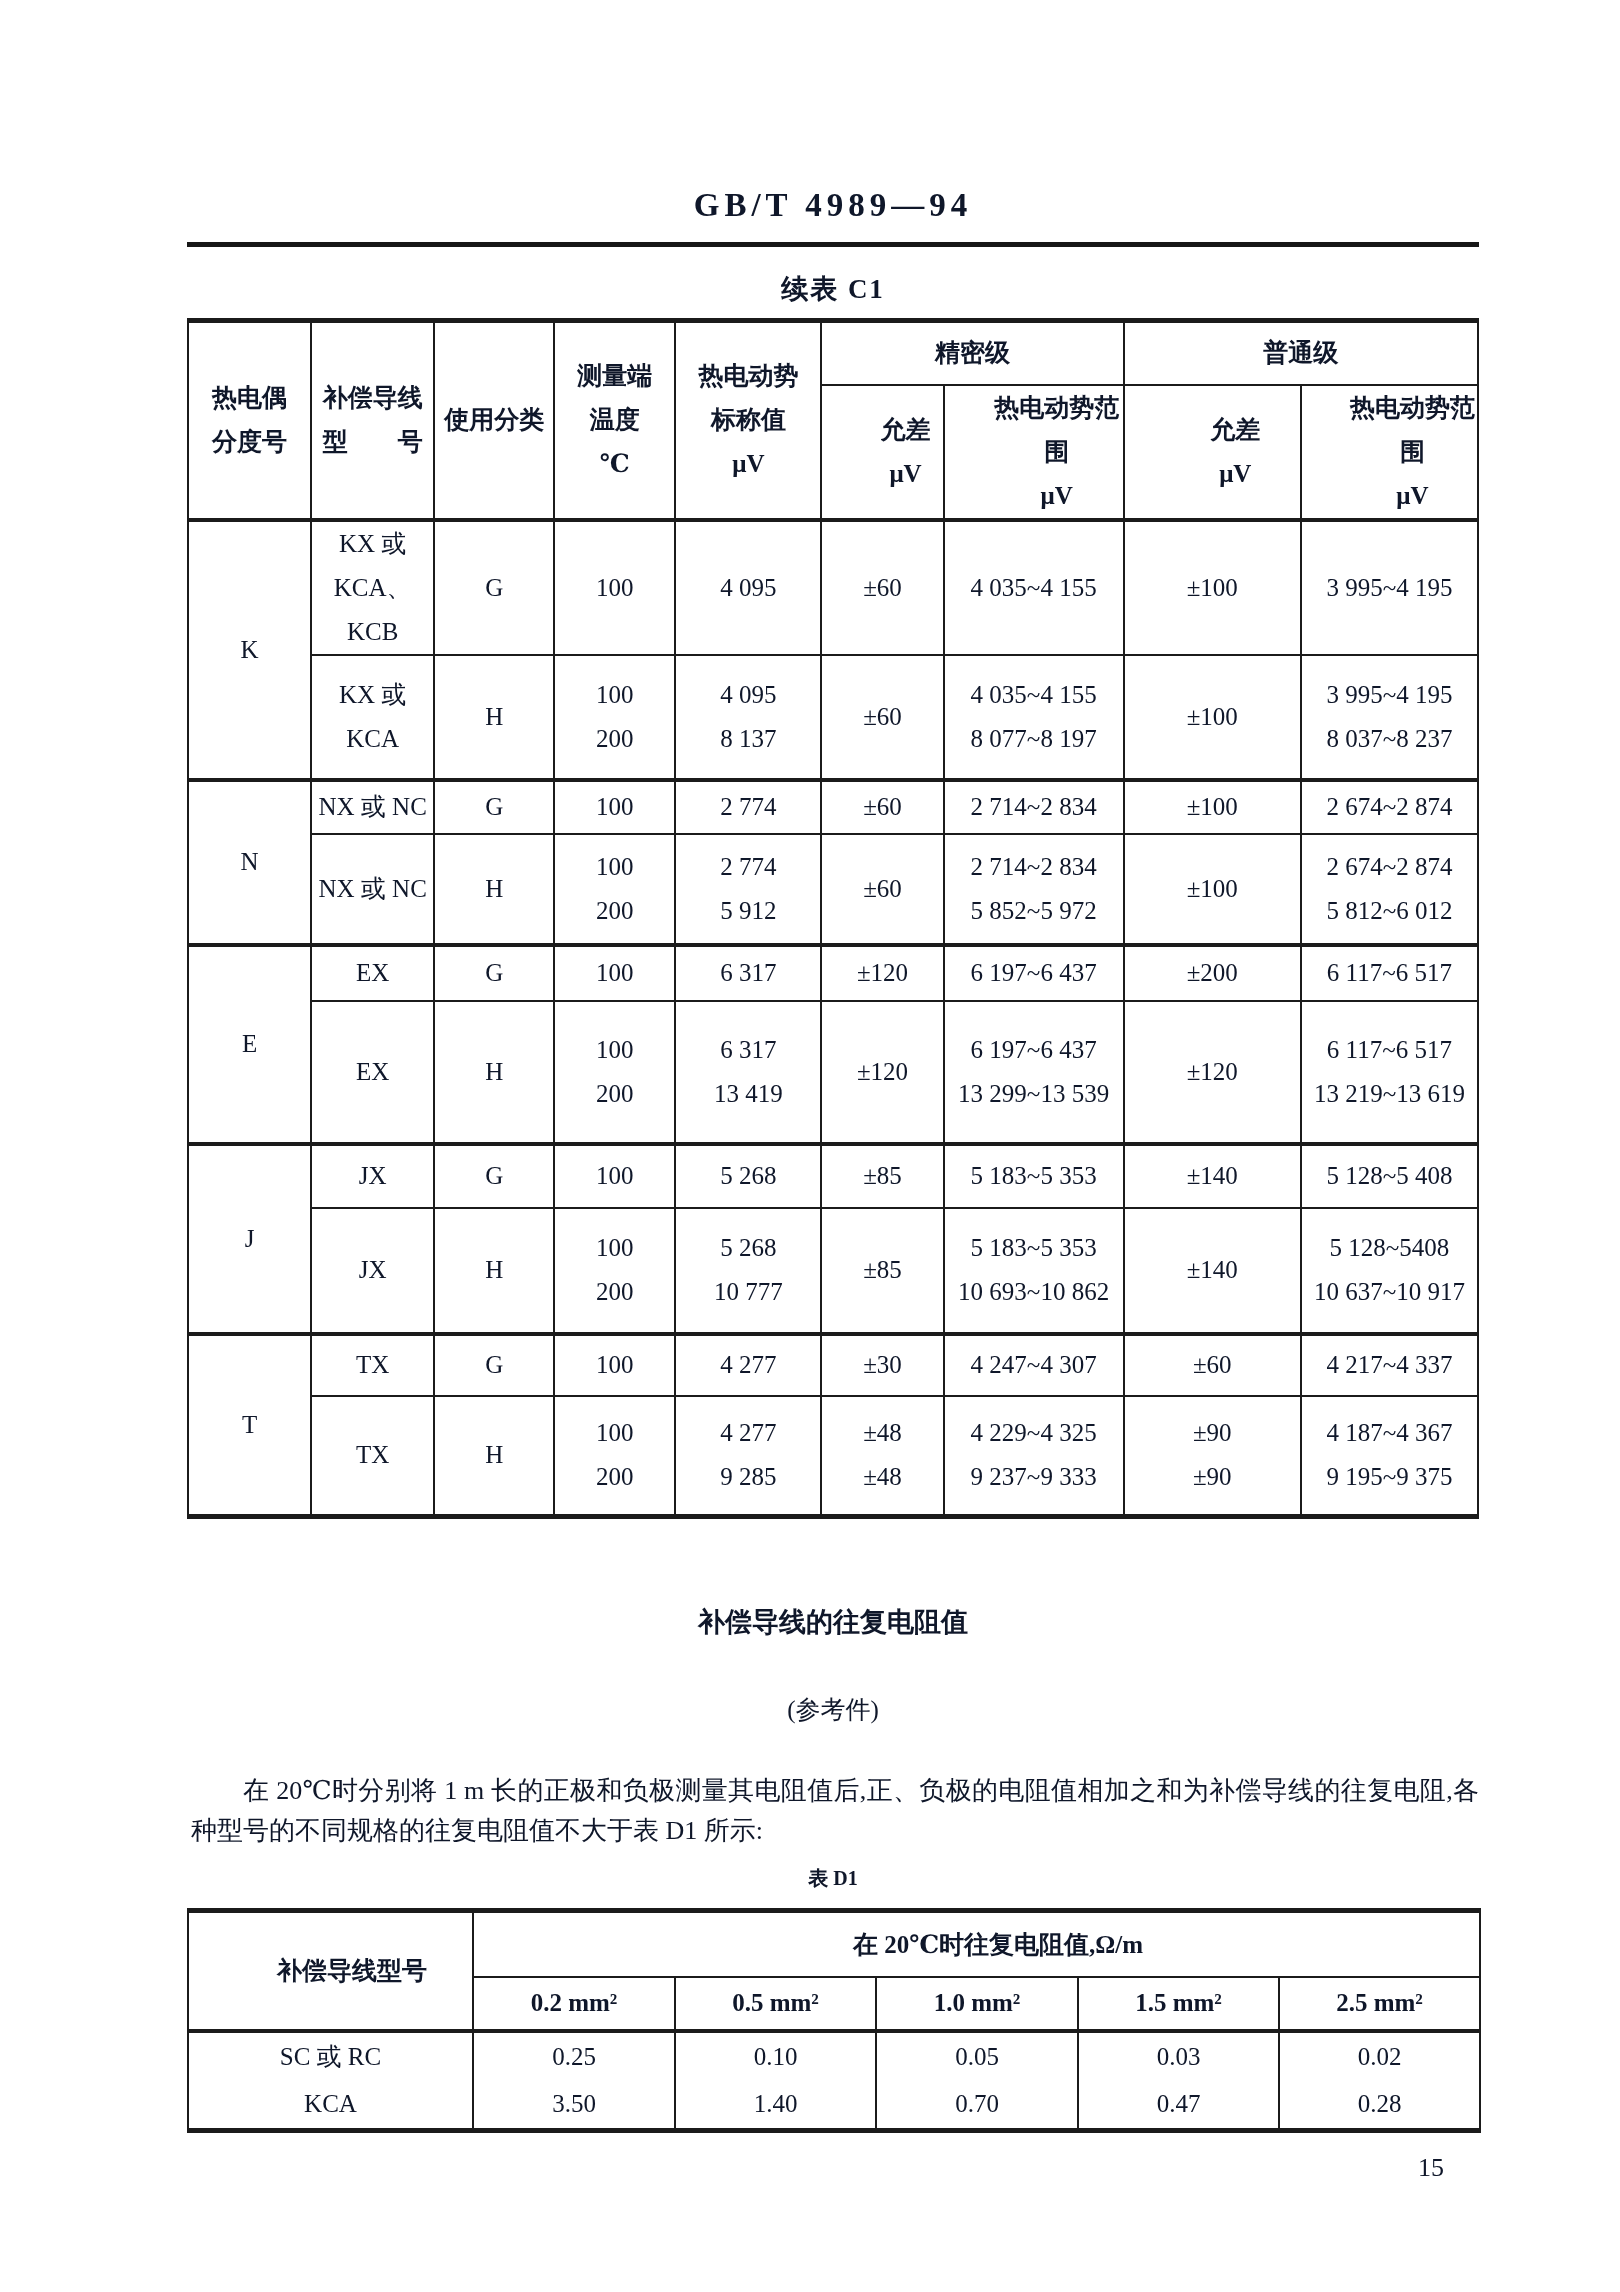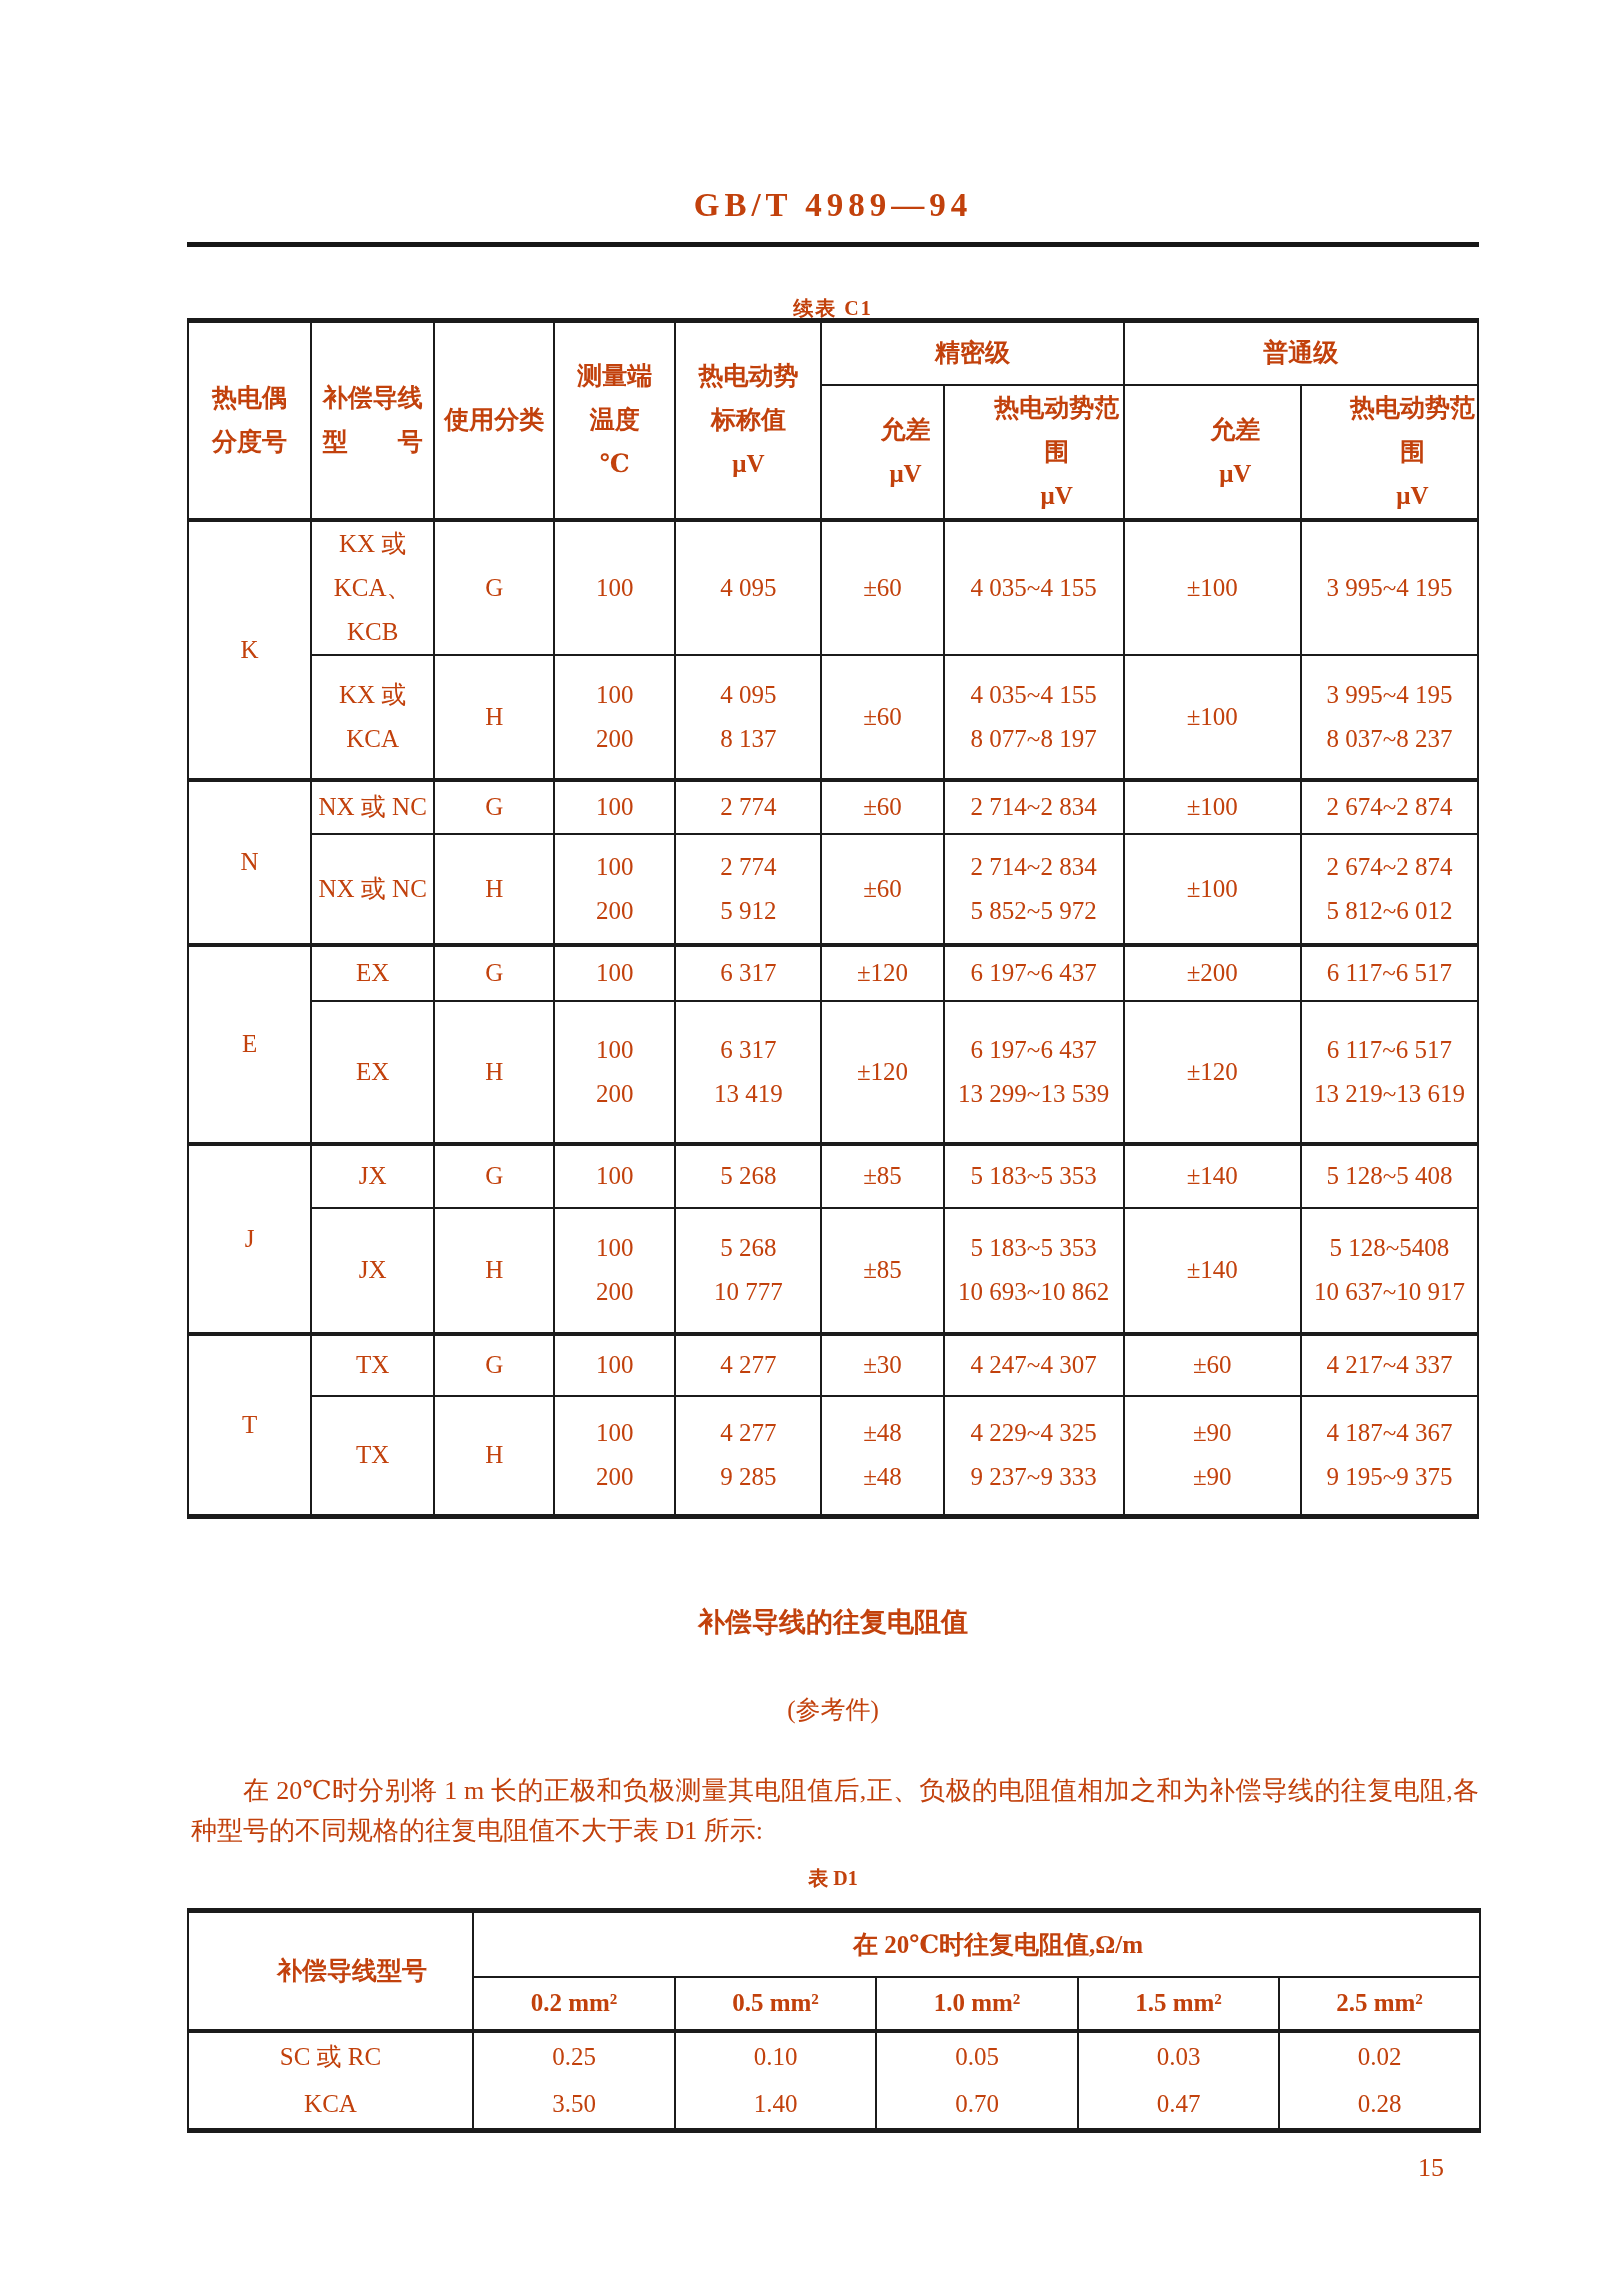--- a/index.html
+++ b/index.html
@@ -1,23 +1,23 @@
 <!DOCTYPE html>
 <html><head>
 <meta charset="utf-8">
 <style>
   html,body{margin:0;padding:0;background:#e8e8e8;}
   .page{position:relative;width:1621px;height:2292px;background:#ffffff;
-        font-family:"Liberation Serif","DejaVu Serif",serif;color:#c2410c;overflow:hidden;}
+        font-family:"Liberation Serif","DejaVu Serif",serif;color:#0f172a;overflow:hidden;}
   .content{position:absolute;left:187px;top:0;width:1292px;height:2292px;}
   .doc-title{position:absolute;top:187px;left:0;width:100%;text-align:center;
              font-size:33px;font-weight:bold;letter-spacing:5px;}
   .top-rule{position:absolute;top:242px;left:0;width:1292px;height:5px;background:#171717;}
   .c1-title{position:absolute;top:271px;left:0;width:100%;text-align:center;
-            font-size:20px;font-weight:bold;letter-spacing:2px;margin-top:24px;}
+            font-size:27px;font-weight:bold;letter-spacing:2px;}
   table{border-collapse:collapse;table-layout:fixed;}
   table.c1{position:absolute;top:318px;left:0;width:1292px;
            border:2px solid #1b1b1b;border-top-width:5px;border-bottom-width:5px;}
   .c1 td{border:2px solid #1b1b1b;padding:0;text-align:center;vertical-align:middle;
          font-size:25px;line-height:34px;}
   .c1 tr.hd1 > td, .c1 tr.hd2 > td{font-weight:bold;}
   .c1 td.hspan{border-bottom-width:4px;}
   .c1 tr.hd2 > td{border-bottom-width:4px;padding-left:46px;}
   .c1 tr.gsep > td{border-top-width:4px;}
   .ln{line-height:44px;}

